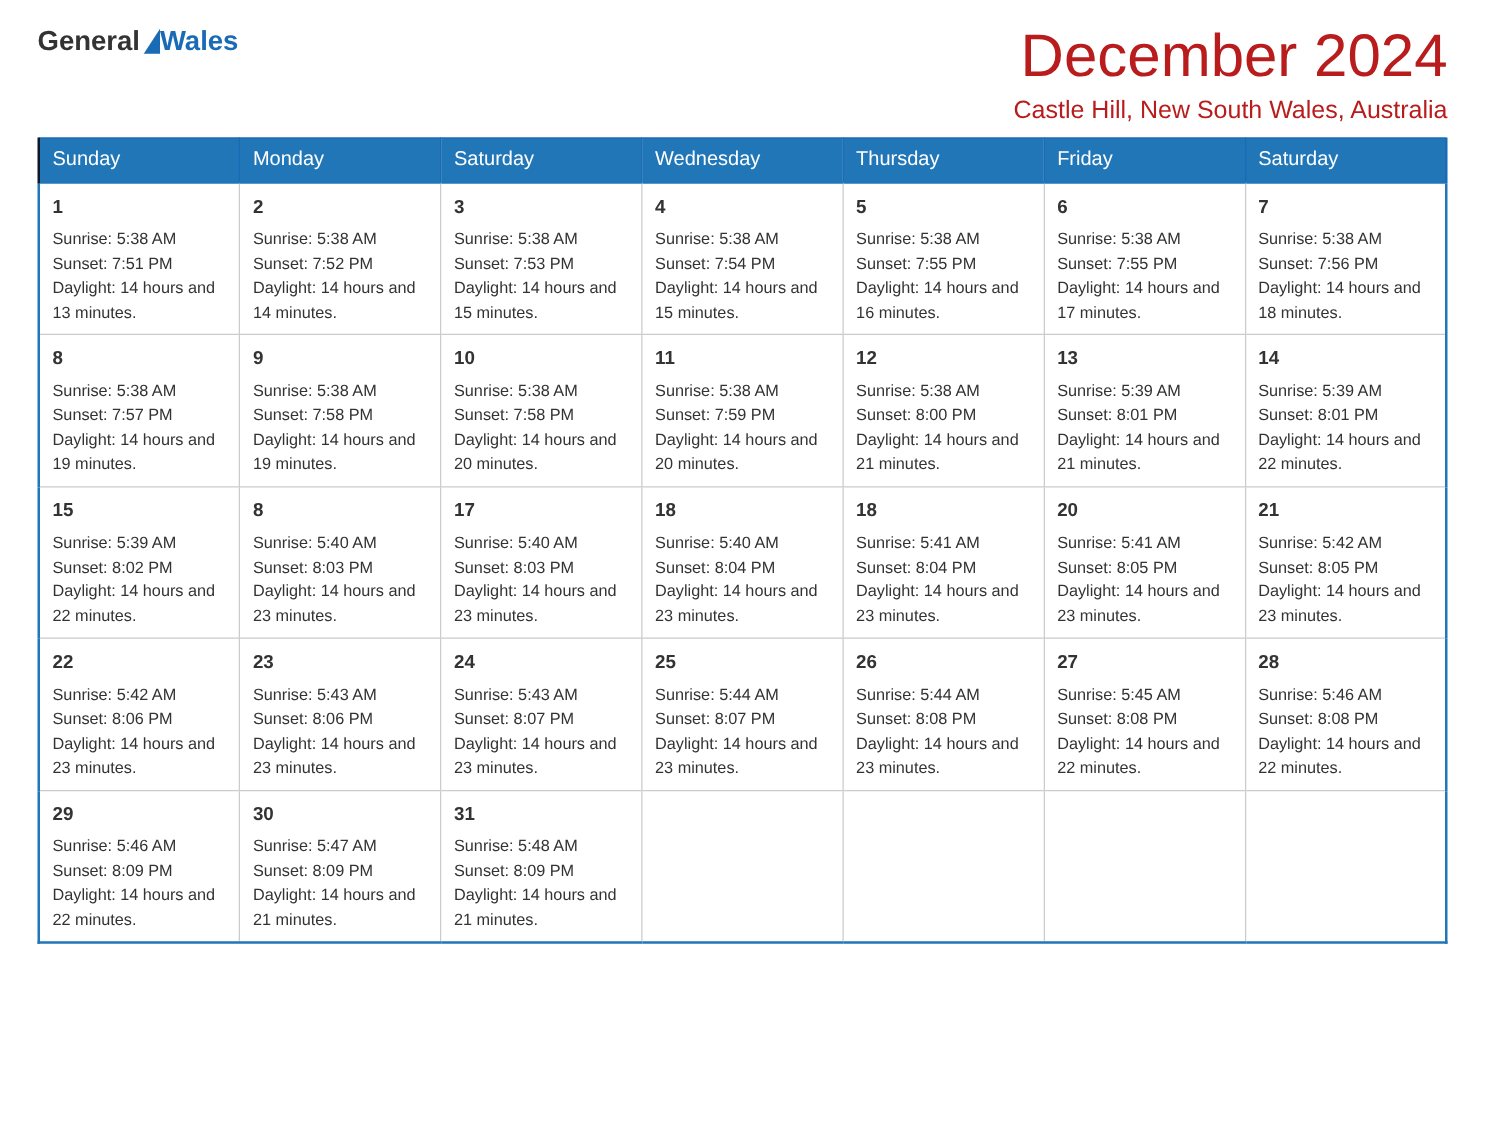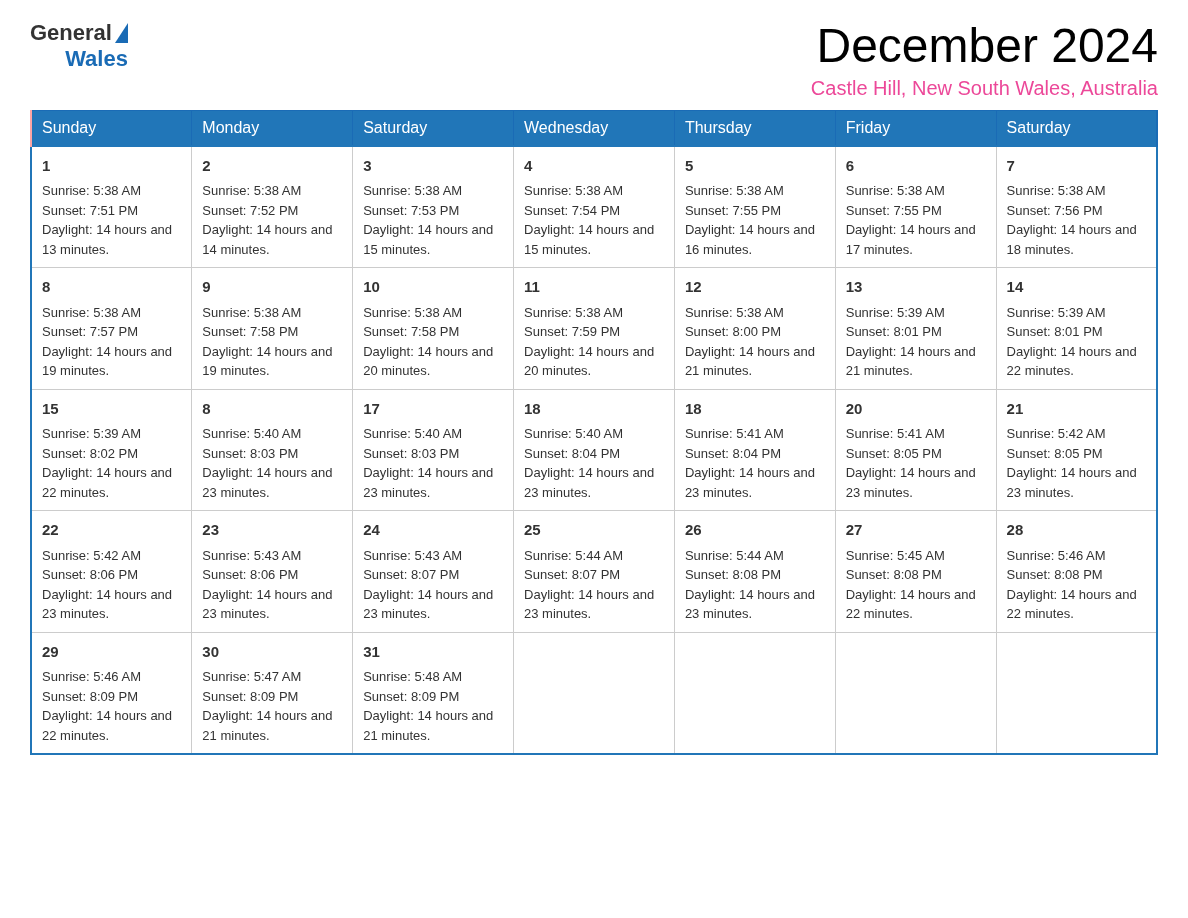--- a/index.html
+++ b/index.html
@@ -31,26 +31,26 @@
       font-size: 22px;
       font-weight: bold;
       color: #1a6bb5;
     }
     .title-area {
       text-align: right;
     }
     .month-title {
       font-size: 48px;
       font-weight: normal;
-      color: #000000;
+      color: #b91c1c;
       line-height: 1.1;
     }
     .location-title {
       font-size: 20px;
-      color: #ec4899;
+      color: #b91c1c;
       margin-top: 4px;
     }
     .calendar-table {
       width: 100%;
       border-collapse: collapse;
       table-layout: fixed;
     }
     .calendar-table th {
       background: #2176b8;
       color: #fff;
@@ -72,21 +72,21 @@
     .day-number {
       font-size: 15px;
       font-weight: bold;
       display: block;
       margin-bottom: 4px;
     }
     .calendar-table tr:last-child td {
       border-bottom: 2px solid #2176b8;
     }
     .calendar-table thead tr th:first-child {
-      border-left: 2px solid #fca5a5;
+      border-left: 2px solid #0f172a;
     }
     .calendar-table thead tr th:last-child {
       border-right: 2px solid #1a6bb5;
       margin-top: 22px;
     }
     .calendar-table tbody tr td:first-child {
       border-left: 2px solid #2176b8;
     }
     .calendar-table tbody tr td:last-child {
       border-right: 2px solid #2176b8;
@@ -96,21 +96,21 @@
     }
     .empty-cell {
       background: #fff;
     }
   </style>
 </head>
 <body>
 
 <div class="header">
   <div class="logo">
-    <div style="display:flex;flex-direction:column;align-items:flex-end;">
+    <div style="display:flex;flex-direction:row;align-items:center;">
       <div style="display:flex;align-items:center;">
         <span class="logo-text-general">General</span>
         <div style="width:0;height:0;border-left:13px solid transparent;border-right:0px solid transparent;border-bottom:20px solid #1a6bb5;margin-left:3px;margin-bottom:0px;"></div>
       </div>
       <span class="logo-text-blue">Wales</span>
     </div>
   </div>
   <div class="title-area">
     <div class="month-title">December 2024</div>
     <div class="location-title">Castle Hill, New South Wales, Australia</div>

